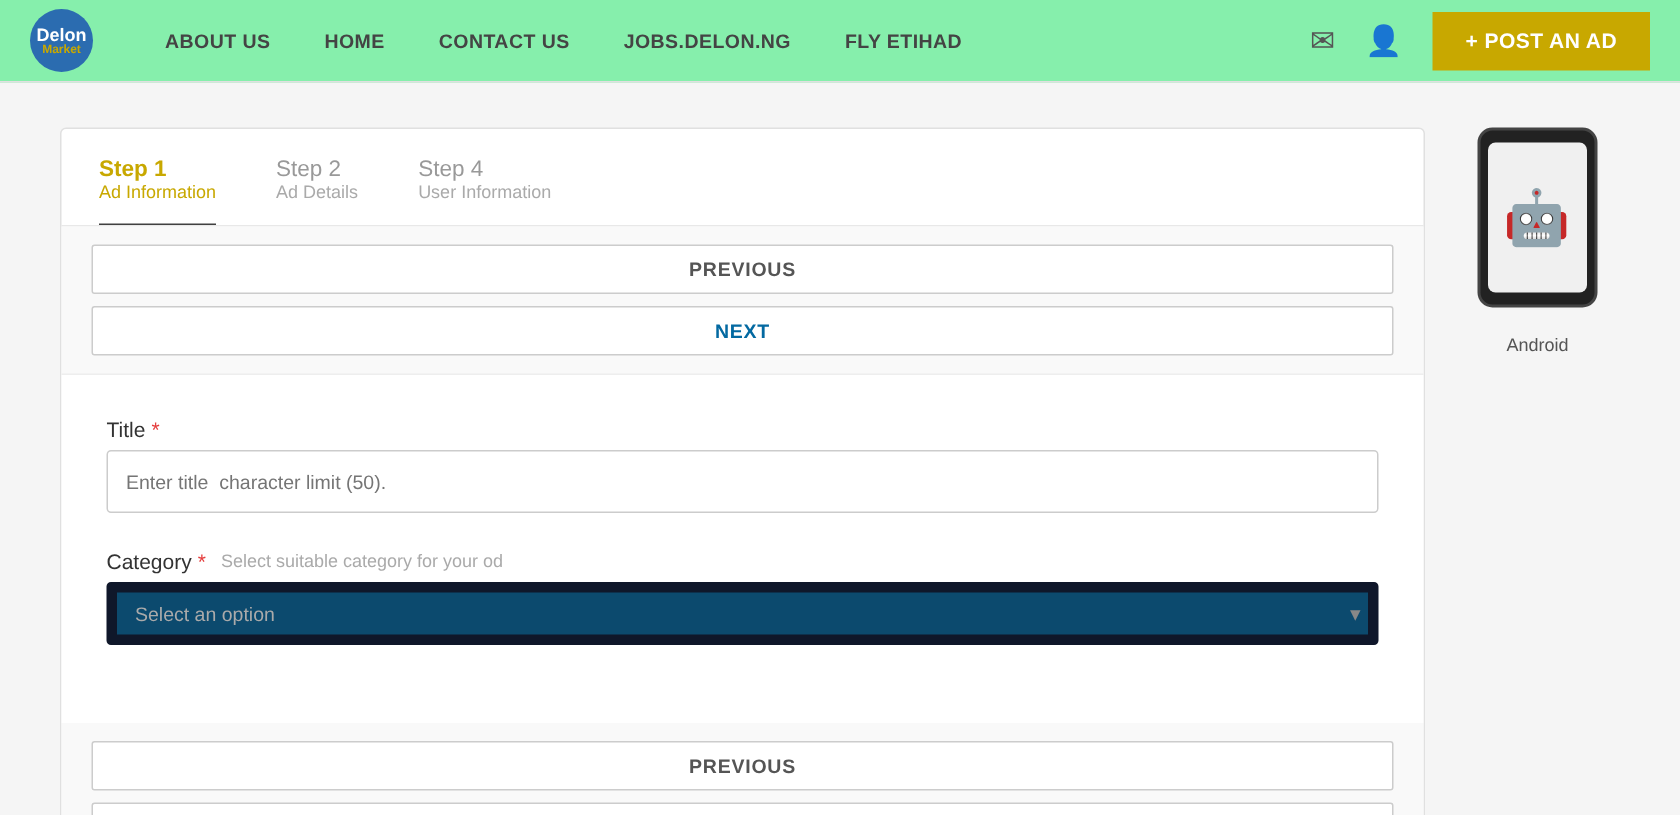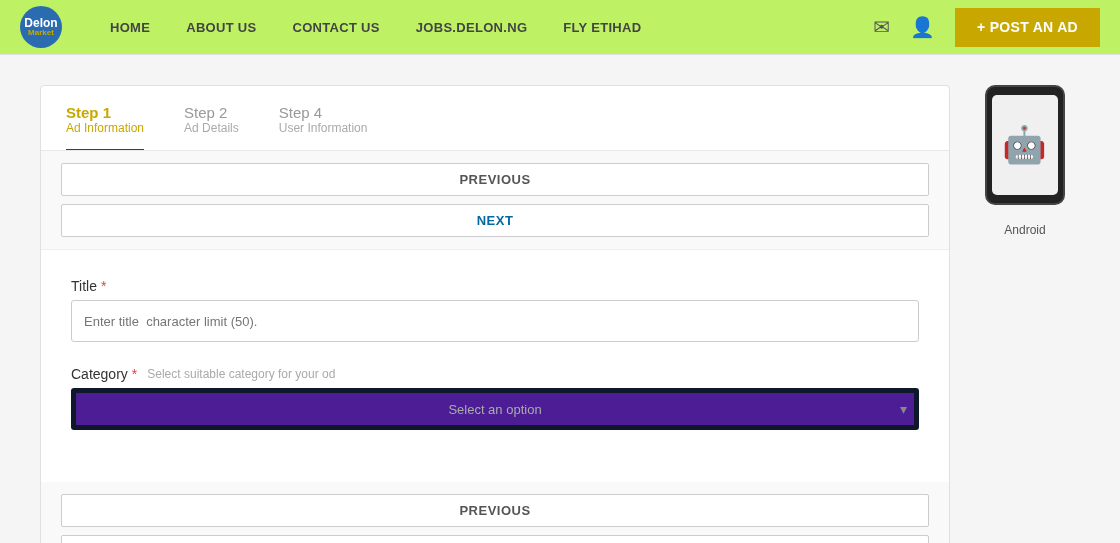--- a/index.html
+++ b/index.html
@@ -1,20 +1,20 @@
 <!DOCTYPE html>
 <html><head>
   <meta charset="utf-8">
   <style>
     * { box-sizing: border-box; margin: 0; padding: 0; }
     body { font-family: Arial, sans-serif; background: #f5f5f5; min-height: 543px; width: 1120px; overflow-x: hidden; }
 
     
     .navbar {
-      background: #bef264;
+      background: #86efac;
       height: 55px;
       display: flex;
       align-items: center;
       padding: 0 20px;
       border-bottom: 1px solid #e0e0e0;
       position: relative;
     }
     .logo-area {
       display: flex;
       align-items: center;
@@ -199,30 +199,29 @@
       font-size: 13px;
       color: #999;
       outline: none;
     }
     .select-wrapper {
       position: relative;
     }
     .select-input {
       width: 100%;
       height: 42px;
-      border: 5px solid #0f172a;
+      border: 7px solid #0f172a;
       border-radius: 3px;
       padding: 0 12px;
       font-size: 13px;
       color: #aaa;
-      background: #4c1d95;
+      background: #0c4a6e;
       outline: none;
       appearance: none;
       cursor: pointer;
-      text-align: center;
     }
     .select-arrow {
       position: absolute;
       right: 12px;
       top: 50%;
       transform: translateY(-50%);
       color: #888;
       pointer-events: none;
       font-size: 14px;
     }
@@ -272,22 +271,22 @@
   <div class="logo-area">
     <div class="logo-circle">
       <div class="logo-text">
         <span>Delon</span><br>
         <span class="logo-sub">Market</span>
       </div>
     </div>
   </div>
 
   <div class="nav-links">
+    <a class="nav-link">ABOUT US</a>
     <a class="nav-link">HOME</a>
-    <a class="nav-link">ABOUT US</a>
     <a class="nav-link">CONTACT US</a>
     <a class="nav-link">JOBS.DELON.NG</a>
     <a class="nav-link">FLY ETIHAD</a>
   </div>
 
   <div class="nav-icons">
     <button class="nav-icon-btn" title="Messages">
       ✉
     </button>
     <button class="nav-icon-btn" title="User">

